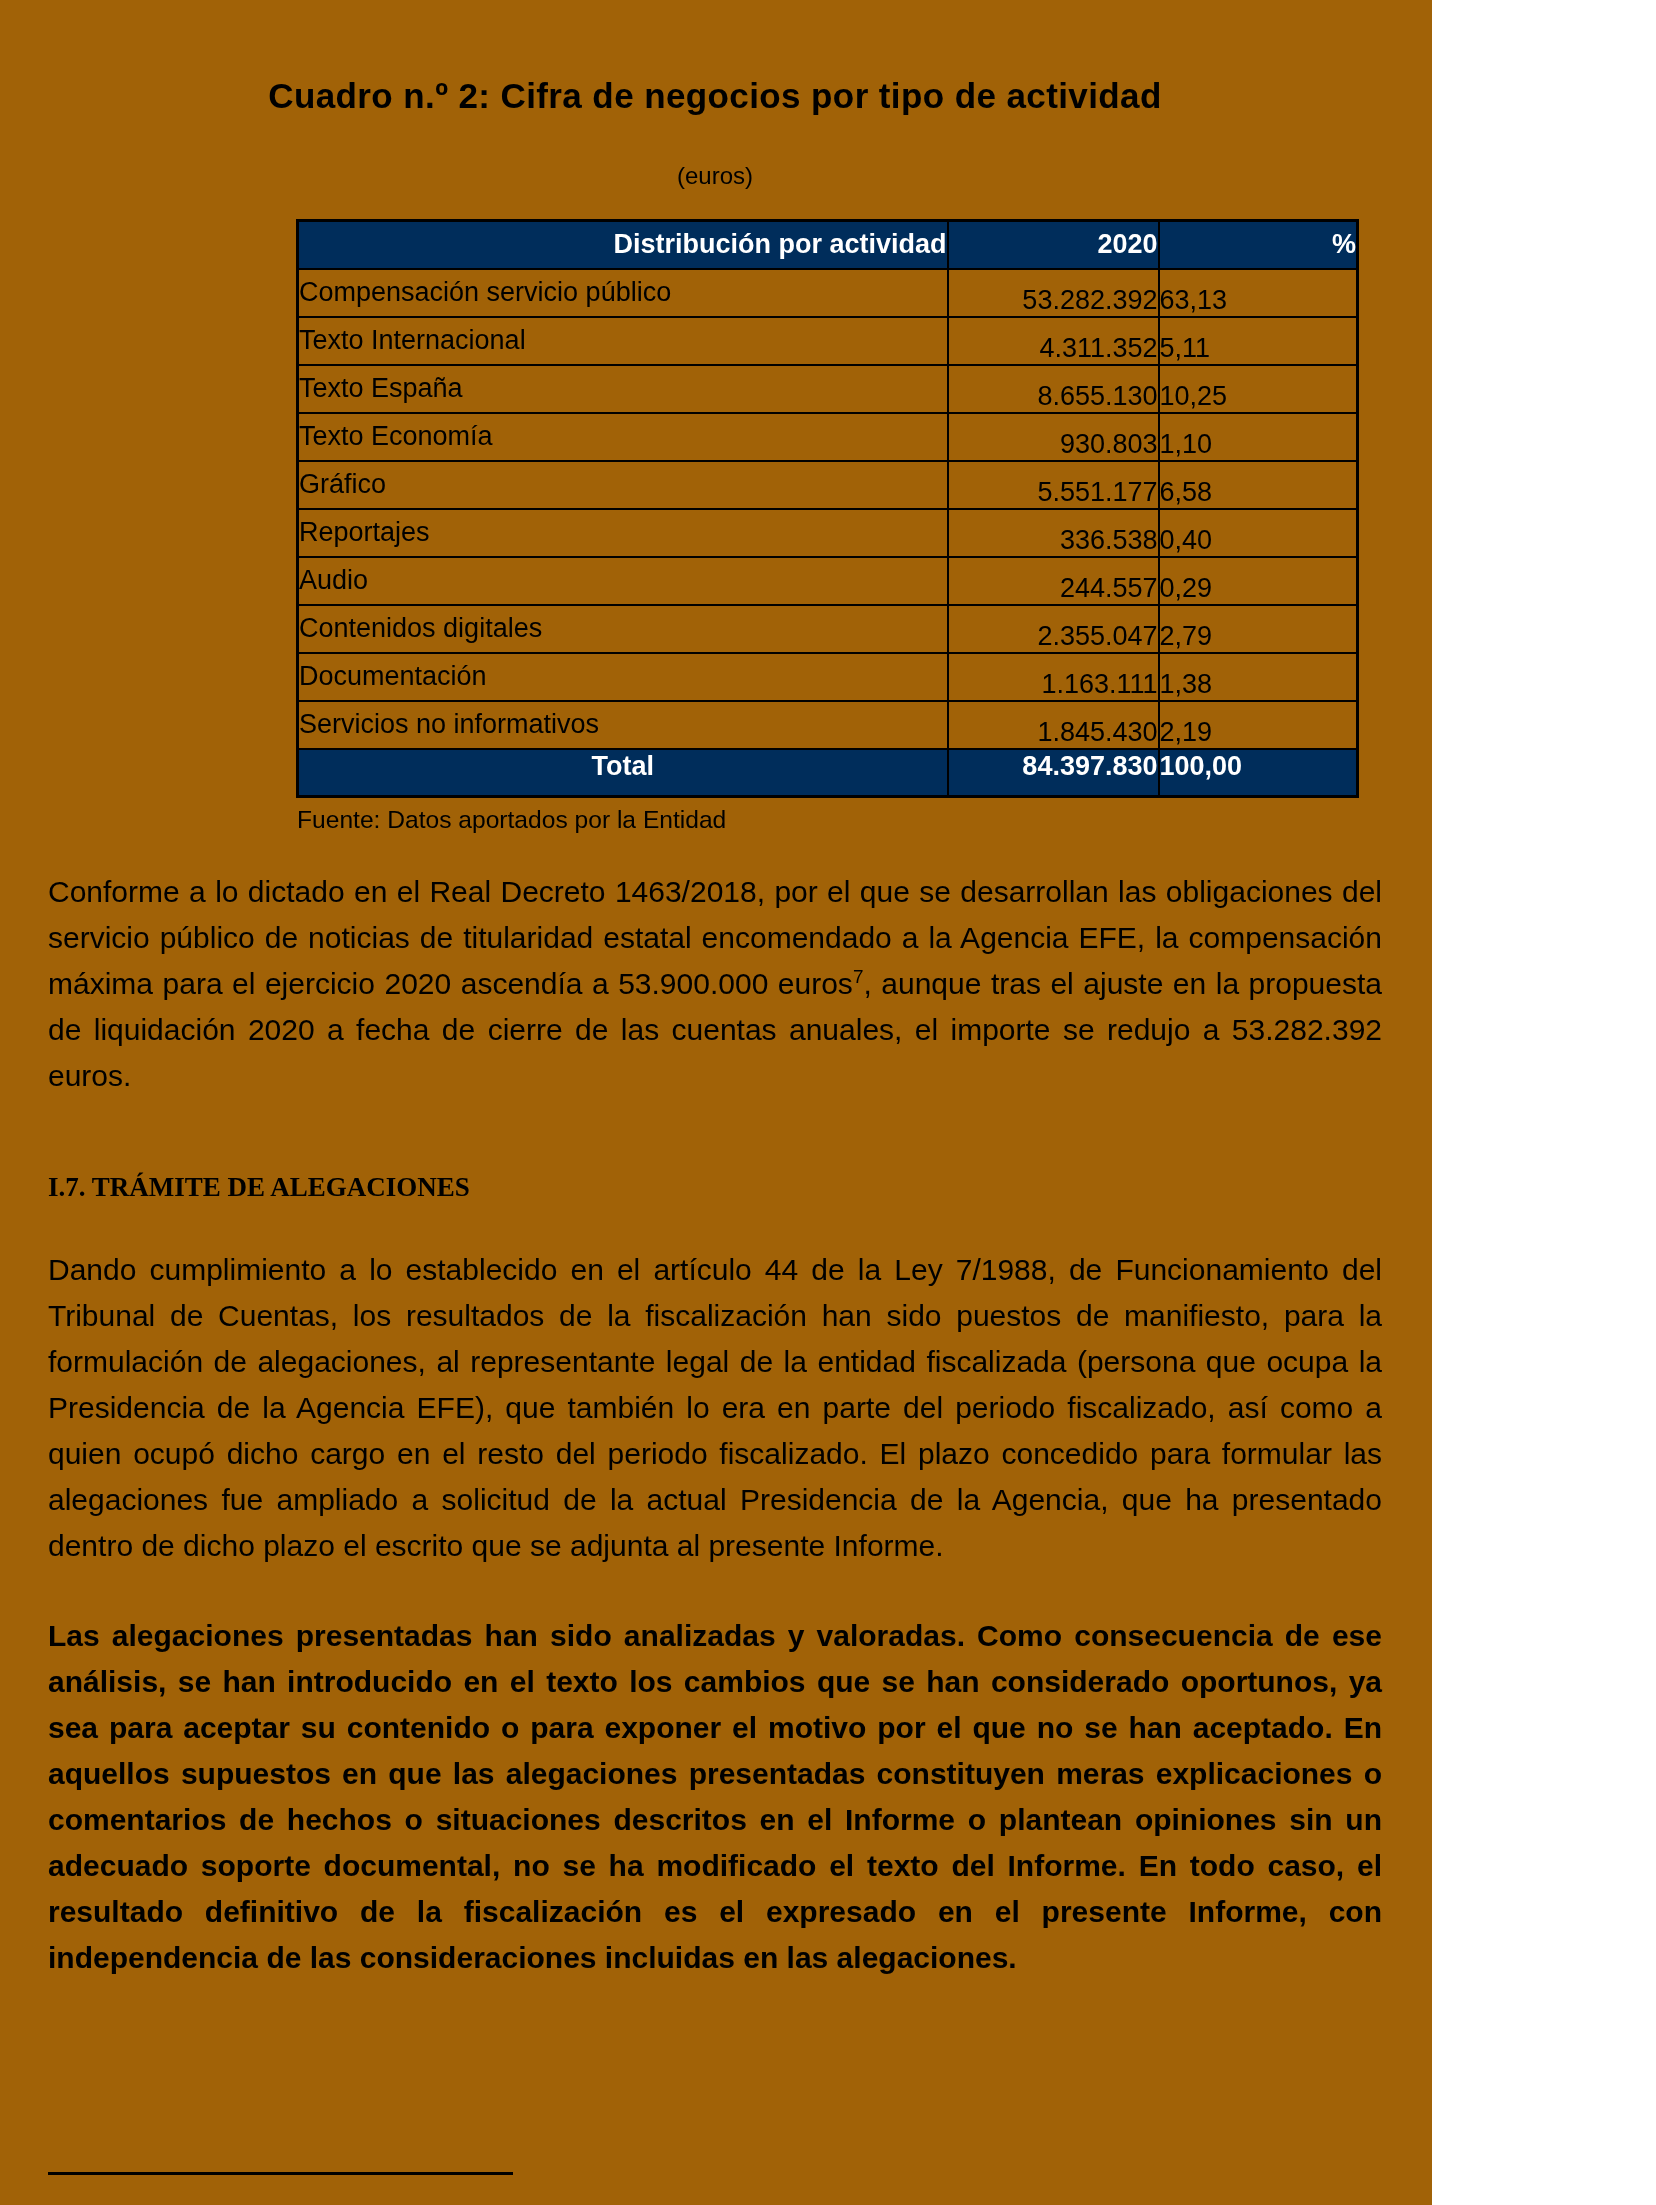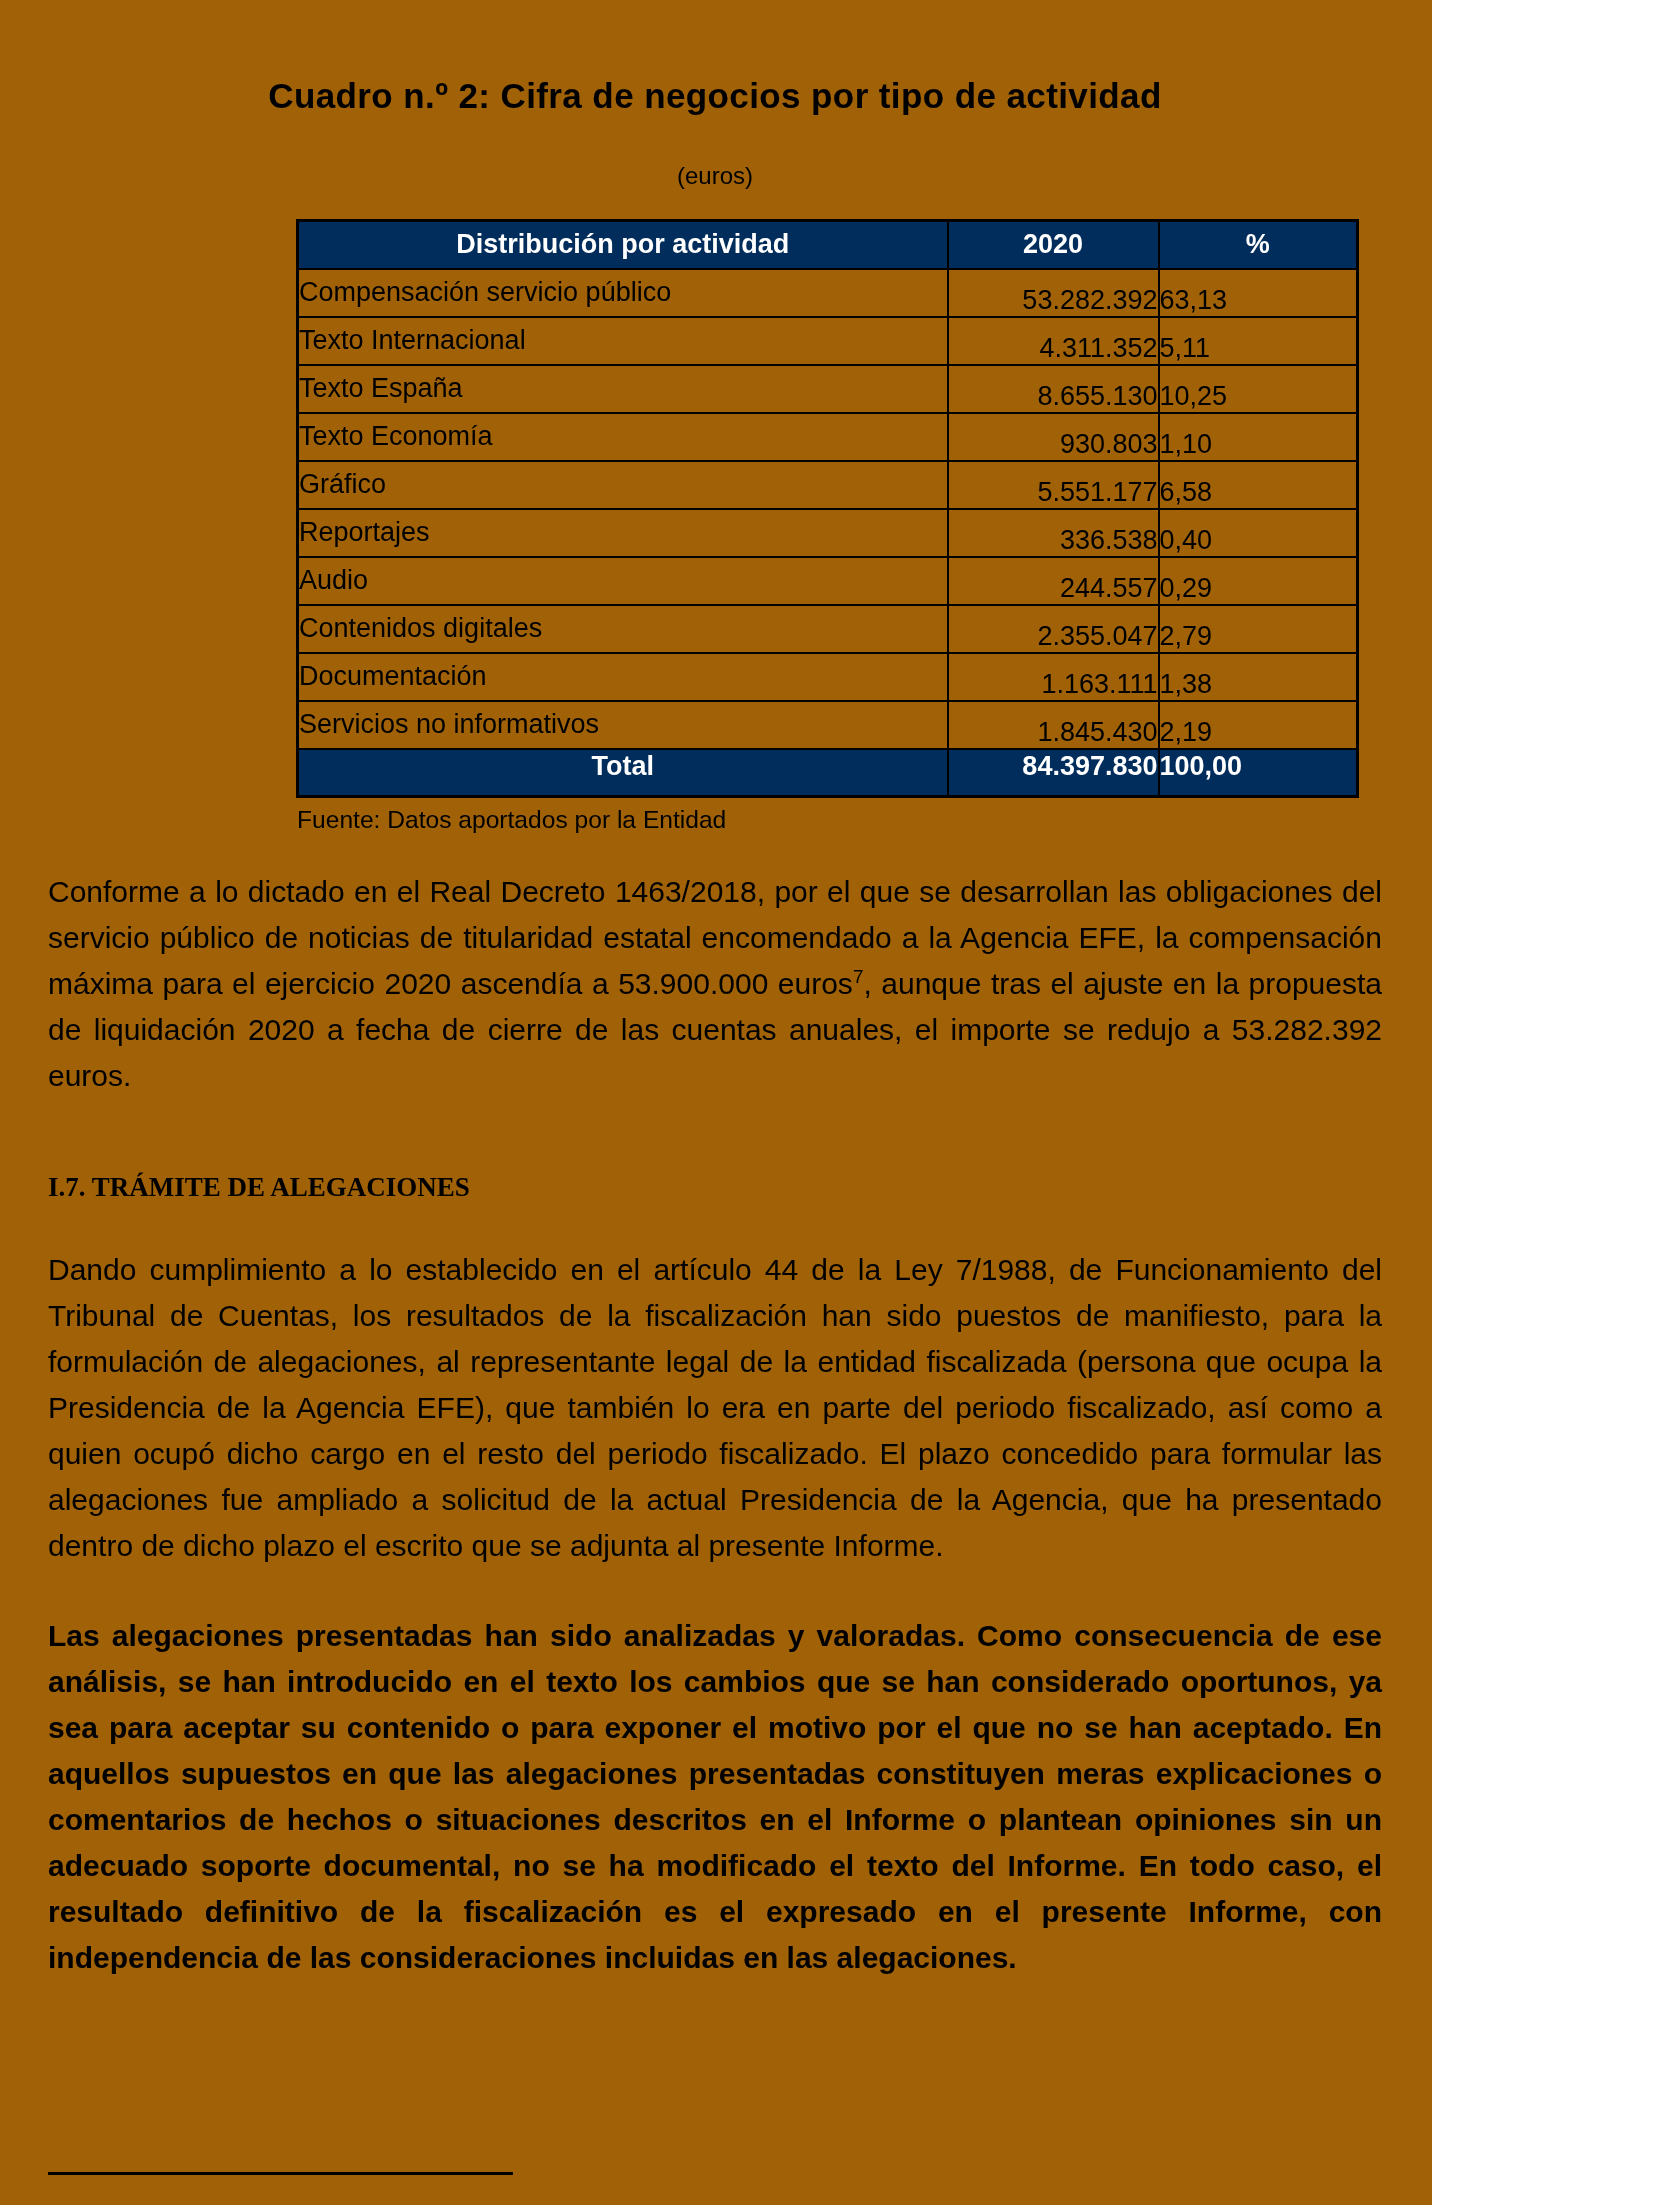--- a/index.html
+++ b/index.html
@@ -52,21 +52,21 @@
     padding: 0;
     overflow: hidden;
   }
   .col-activity { width: 650px; }
   .col-year     { width: 211px; }
   .col-pct      { width: 199px; }
   thead th {
     background: var(--table-header-bg);
     color: var(--table-header-text);
     font-weight: bold;
-    text-align: center;
+    text-align: right;
     height: 49px;
   }
   td.cell-label {
     text-align: left;
     padding-left: 11px;
     vertical-align: middle;
   }
   td.cell-amount {
     text-align: right;
     padding-right: 17.5px;

